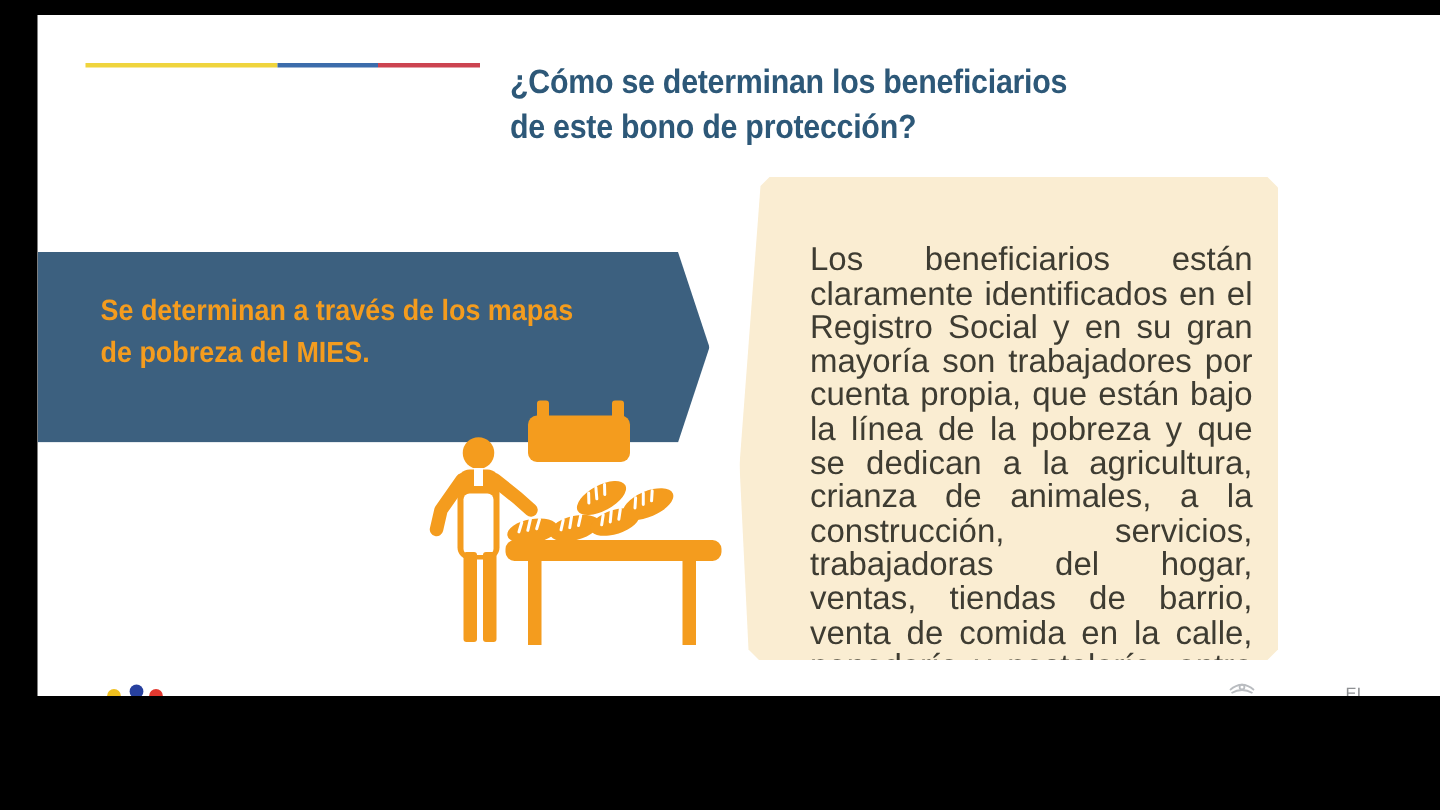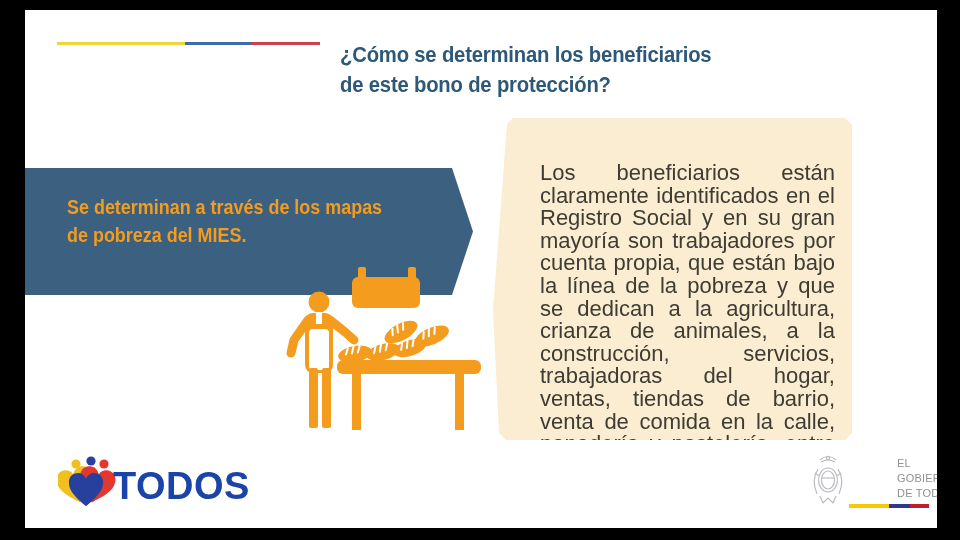--- a/index.html
+++ b/index.html
@@ -1,22 +1,22 @@
 <!DOCTYPE html>
 <html style="--accent-orange: #F49C1E; --banner-blue: #3C607F; --title-blue: #2D5878; --cream: #FAEDD2; --body-text: #3E3C32; --mies-blue: #1B44A8; --gray-text: #8E9093; --crest-gray: #B9BCC0; --flag-yellow: #EFD43D; --flag-blue: #3C6CAB; --flag-red: #CC4350; --logo-flag-yellow: #F2CB05; --logo-flag-blue: #2B3990; --logo-flag-red: #BE1E2D; --heart-yellow: #F0C01E; --heart-red: #E2382F; --heart-blue: #27409E;"><head>
 <meta charset="utf-8">
 <style>
   html,body{margin:0;padding:0;}
   body{
     width:960px;height:540px;background:#000;position:relative;overflow:hidden;
     font-family:"Liberation Sans", sans-serif;
   }
   .canvas{
-    position:absolute;left:25px;top:10px;width:912px;height:518px;
-    background:#ffffff;overflow:hidden;
+    position:absolute;left:25px;top:10px;width:912px;height:454px;
+    background:#ffffff;overflow:hidden;padding-left:24px;
   }
   
   .flag-rule{position:absolute;left:32px;top:32px;width:263px;height:3px;display:flex;}
   .flag-rule .seg-y{width:128px;background:var(--flag-yellow);}
   .flag-rule .seg-b{width:67px;background:var(--flag-blue);}
   .flag-rule .seg-r{width:68px;background:var(--flag-red);}
 
   
   .title{
     position:absolute;left:315px;top:30px;width:460px;

